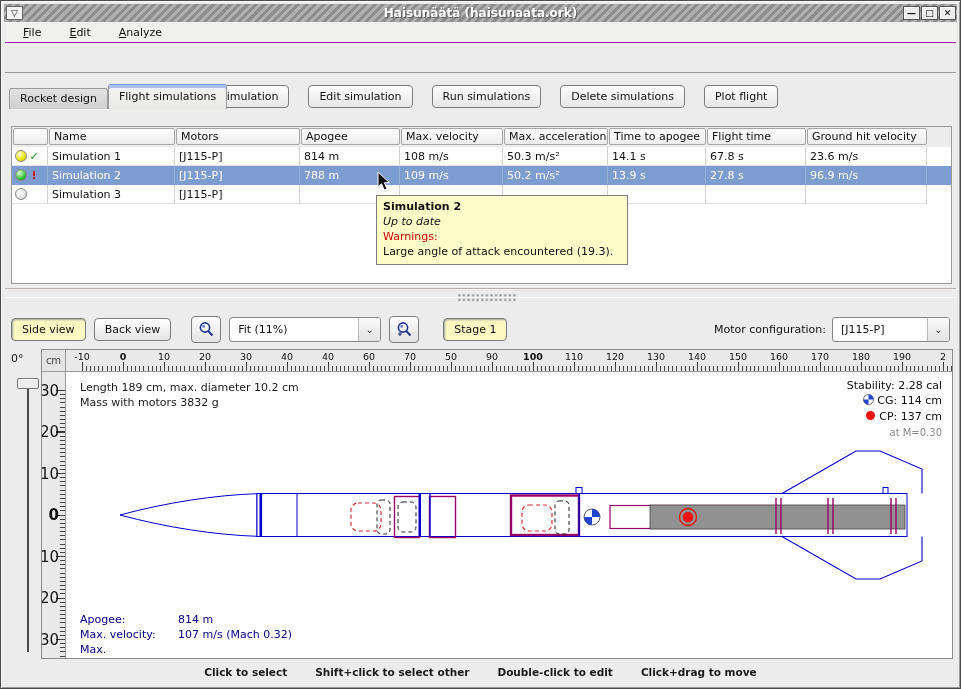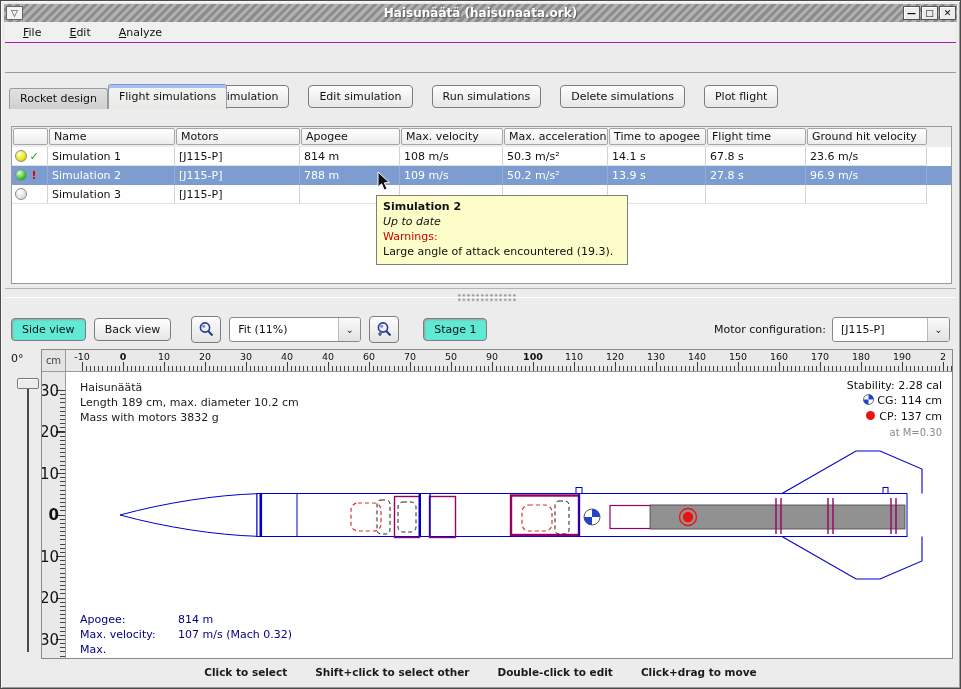--- a/index.html
+++ b/index.html
@@ -33,21 +33,21 @@
     padding:3px 10px 4px; background:linear-gradient(#e2e2e2,#cfcfcf); height:21px; }
   .tab.active { background:linear-gradient(#eef3fc 0 4px,#f2f2f0 4px,#e9e9e7); height:25px;
     border-top:1px solid #7b99d6; box-shadow:inset 0 3px 0 #a9c0ea; padding-top:5px; position:relative; }
   .tabpanel { position:absolute; left:4px; top:71px; right:4px; height:216px; background:#ececec;
     border-top:1px solid #9a9a9a; }
 
   
   .sim-toolbar { position:absolute; left:0; top:84px; right:0; display:flex; justify-content:center; gap:19px; }
   .btn { font-family:inherit; font-size:11px; border:1px solid #7d7d7d; border-radius:4px;
     background:linear-gradient(#fefefe,#e6e6e6); padding:4px 10px; color:#111; }
-  .btn.pressed { background:#5eead4; box-shadow:inset 1px 1px 2px #9f9f9f; }
+  .btn.pressed { background:#fef9c3; box-shadow:inset 1px 1px 2px #9f9f9f; }
 
   
   .table-wrap { position:absolute; left:10px; top:125px; width:941px; height:158px;
     background:#fff; border:1px solid #9a9a9a; overflow:hidden; }
   .thead { display:flex; height:20px; background:#ececec; }
   .th { margin:1px 0 1px 1px; height:17px; border:1px solid #a6a6a6; border-radius:2px;
     background:linear-gradient(#ffffff,#ececec); display:flex; align-items:center; padding-left:4px;
     white-space:nowrap; overflow:hidden; }
   .tr { display:flex; height:19px; background:#fff; }
   .tr.selected { background:#7d9cd0; color:#fff; }
@@ -239,21 +239,21 @@
     <button class="btn pressed">Side view</button>
     <button class="btn">Back view</button>
     <span style="width:4px"></span>
     <div class="iconbtn">
       <svg width="17" height="17" viewBox="0 0 17 17">
         <circle cx="7" cy="6.5" r="4.6" fill="none" stroke="#223a8f" stroke-width="1.6"></circle>
         <circle cx="5.6" cy="5.2" r="1.5" fill="#6f86d6"></circle>
         <line x1="10.2" y1="10" x2="14.5" y2="14.5" stroke="#223a8f" stroke-width="2"></line>
       </svg>
     </div>
-    <div class="combo" style="width:132px">
+    <div class="combo" style="width:152px">
       <span class="value">Fit (11%)</span>
       <span class="arrow">⌄</span>
     </div>
     <div class="iconbtn">
       <svg width="17" height="17" viewBox="0 0 17 17">
         <circle cx="7" cy="6.5" r="4.6" fill="none" stroke="#223a8f" stroke-width="1.6"></circle>
         <circle cx="5.6" cy="5.2" r="1.5" fill="#6f86d6"></circle>
         <line x1="10.2" y1="10" x2="14.5" y2="14.5" stroke="#223a8f" stroke-width="2"></line>
         <path d="M2,13 h4 M4,11 v4" stroke="#223a8f" stroke-width="1.2"></path>
       </svg>
@@ -361,21 +361,20 @@
           <path d="M526,145 L526,153 A8,8 0 0 1 518,145 Z" fill="#2244cc"></path>
         </g>
 
         <g>
           <circle cx="622" cy="145" r="8.5" fill="none" stroke="#ee1111" stroke-width="1.3"></circle>
           <circle cx="622" cy="145" r="5.2" fill="#ee1111"></circle>
         </g>
       </svg>
 
       <div class="design-info">
-        <div>Haisunäätä</div>
         <div>Length 189 cm, max. diameter 10.2 cm</div>
         <div>Mass with motors 3832 g</div>
       </div>
 
       <div class="stability-info">
         <div>Stability: 2.28 cal</div>
         <div>
           <span class="mini-icon"><svg width="11" height="11" viewBox="0 0 11 11">
                 <circle cx="5.5" cy="5.5" r="5" fill="#fff" stroke="#333" stroke-width="0.7"></circle>
                 <path d="M5.5,5.5 L5.5,0.5 A5,5 0 0 1 10.5,5.5 Z" fill="#2244cc"></path>

